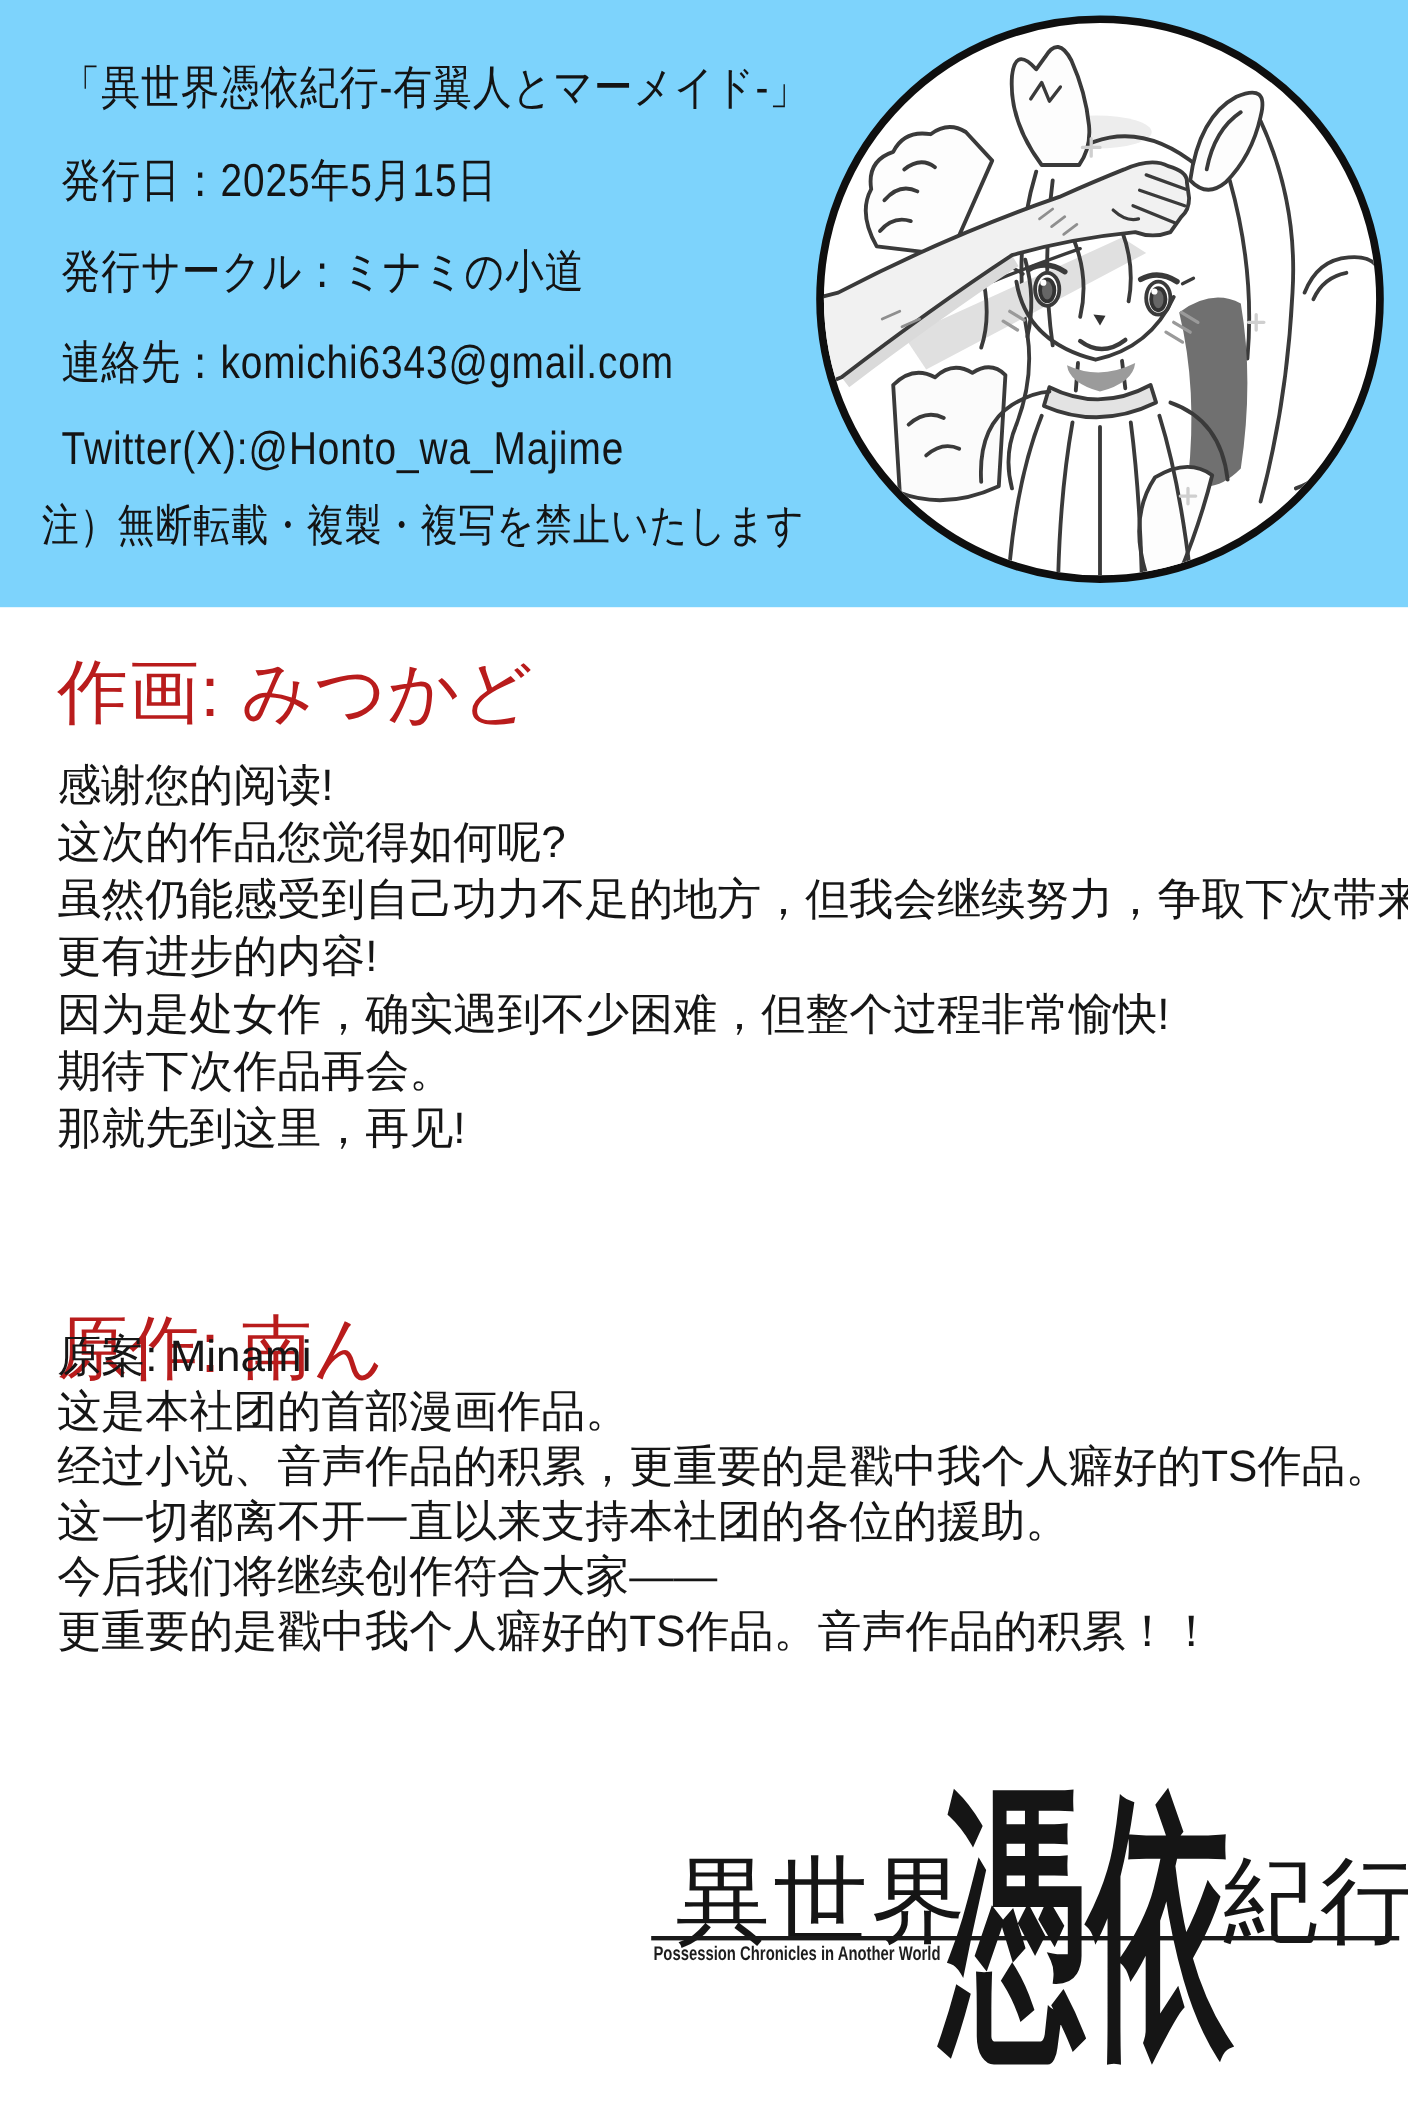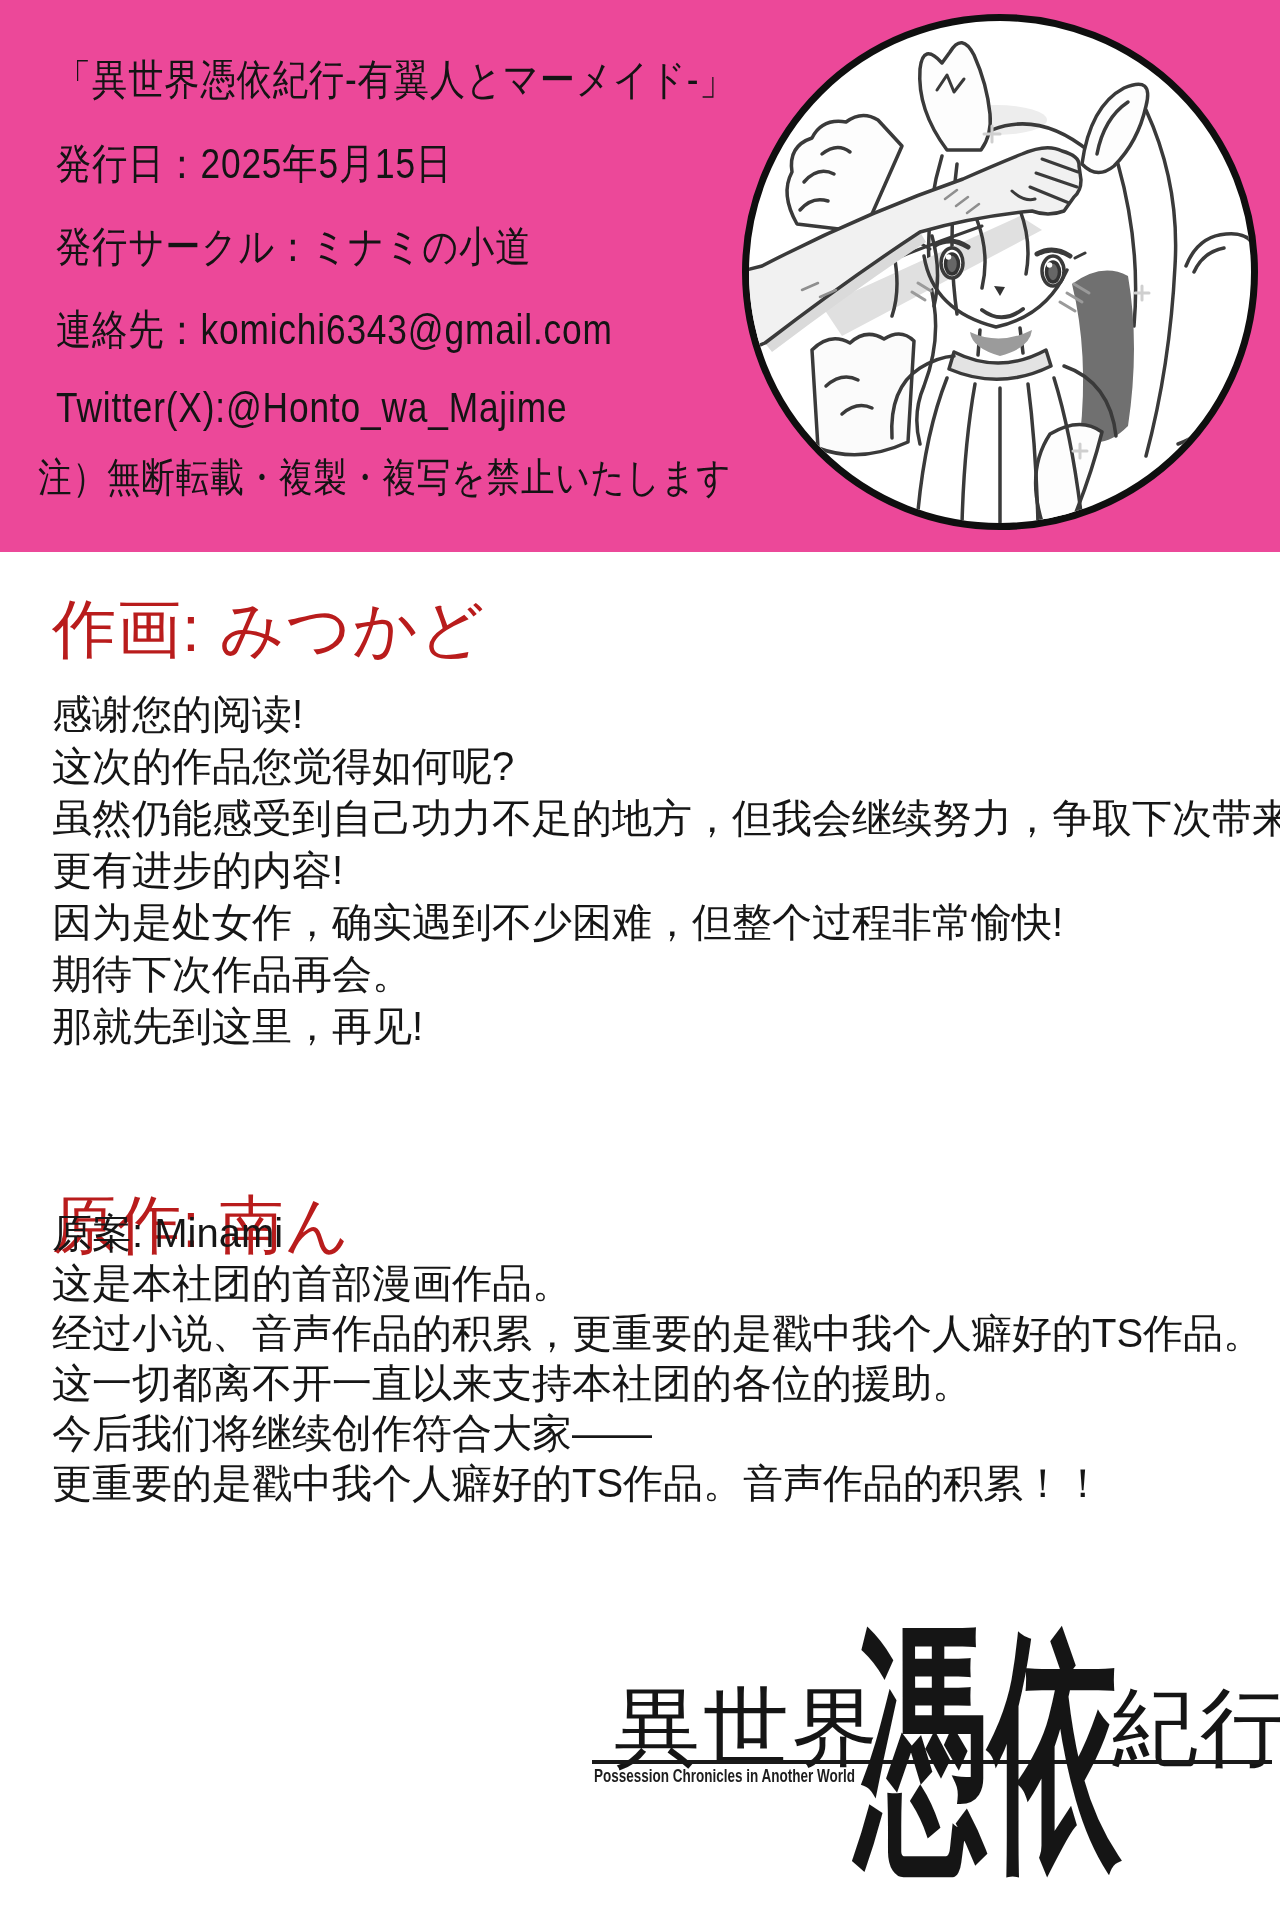--- a/index.html
+++ b/index.html
@@ -5,21 +5,21 @@
   html,body{margin:0;padding:0;background:#ffffff;}
   .page{
     position:relative;width:1280px;height:1920px;margin:0 auto;
     background:#ffffff;overflow:hidden;
     font-family:"Liberation Sans","DejaVu Sans",sans-serif;
     color:#1a1a1a;
   }
   
   .colophon{
     position:absolute;left:0;top:0;width:1280px;height:552px;
-    background:#ec4899;
+    background:#7dd3fc;
   }
   .colophon .cline{
     position:absolute;left:56px;white-space:nowrap;
     font-size:42px;color:#141414;
     transform:scaleX(.84);transform-origin:left top;
     letter-spacing:1px;
   }
   .cline.l-title{top:52px;font-size:42px;}
   .cline.l-date{top:136px;}
   .cline.l-circle{top:219px;}

